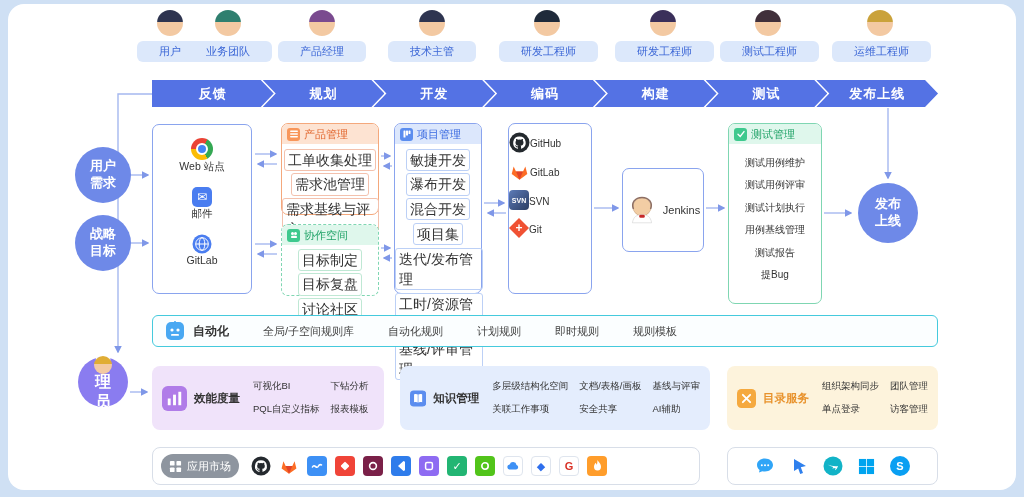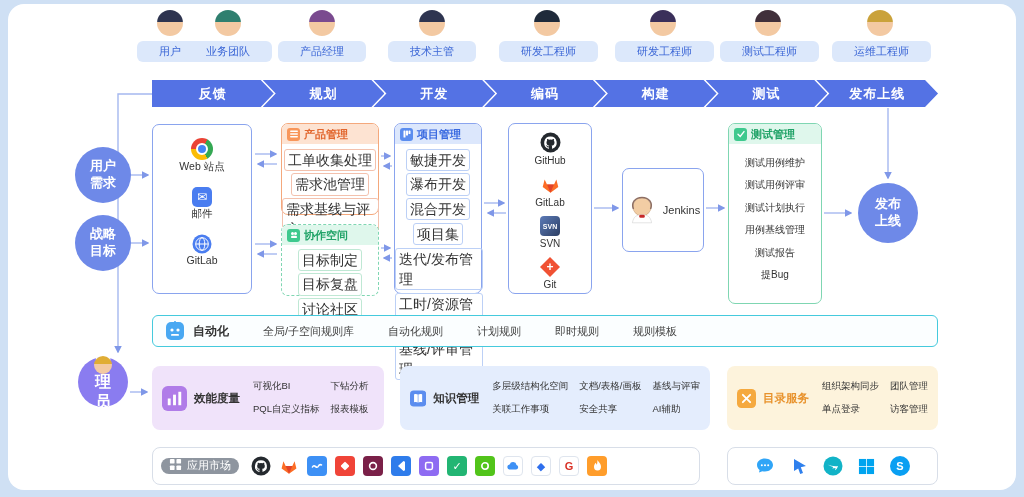--- a/index.html
+++ b/index.html
@@ -34,33 +34,33 @@
     display:flex;align-items:center;justify-content:center;text-align:center;
     font-size:13px;font-weight:bold;line-height:1.3;padding:0 11px;word-break:break-all;
     background:var(--node_blue,#6e89e8)}
   .mini-avatar{position:absolute;width:18px;height:18px;border-radius:50%;z-index:4;
     background:linear-gradient(180deg,#e0ad35 45%,#f3c9a2 45%)}
 
   
   .box{position:absolute;background:#fff;border:1px solid var(--box_border,#8aa4ee);
     border-radius:7px;z-index:2;box-sizing:border-box}
   .box-header{height:20px;display:flex;align-items:center;gap:4px;padding:0 5px;
-    border-radius:6px 6px 0 0;font-size:11px;font-weight:bold;white-space:nowrap}
+    border-radius:6px 6px 0 0;font-size:11px;font-weight:normal;white-space:nowrap}
   .hicon{width:13px;height:13px;border-radius:3px;display:flex;align-items:center;
     justify-content:center;flex:none}
   .chip{display:block;width:max-content;max-width:93%;margin:2.5px auto;
     font-size:14px;line-height:1.45;color:#333;border:1px solid #ccc;border-radius:3px;padding:0 3px}
   .chip.orange{border-color:#f3c1ad}
   .chip.green{border-color:#bfe8d4}
   .chip.blue{border-color:#bcd0f6}
   .trow{font-size:10px;color:#333;text-align:center;margin:9.5px 4px;line-height:1.3}
 
   .chan{display:flex;flex-direction:column;align-items:center;margin-top:13px}
   .chan .lbl{font-size:10.5px;color:#333}
-  .scm-row{display:flex;flex-direction:column;align-items:center;margin-top:8px}
+  .scm-row{display:flex;flex-direction:row;align-items:center;margin-top:8px}
   .scm-row .lbl{font-size:10px;margin-top:2px;color:#333}
 
   .chrome{width:22px;height:22px;border-radius:50%;position:relative;
     background:conic-gradient(from -90deg,#ea4335 0 120deg,#34a853 120deg 240deg,#fbbc05 240deg 360deg)}
   .chrome-core{position:absolute;left:5px;top:5px;width:12px;height:12px;border-radius:50%;
     background:#4285f4;border:2.5px solid #fff;box-sizing:border-box}
   .ic-mail{width:20px;height:20px;border-radius:5px;background:#4a7df0;color:#fff;
     font-size:12px;display:flex;align-items:center;justify-content:center}
 
   
@@ -76,22 +76,22 @@
     padding:0 10px;box-sizing:border-box;z-index:2}
   .feat-title{font-size:11.5px;font-weight:bold;margin-left:7px;white-space:nowrap}
   .feat-grid{display:grid;margin-left:13px;row-gap:10px;column-gap:11px;
     font-size:9.5px;color:#333}
   .feat-grid span{white-space:nowrap}
 
   
   .market{position:absolute;left:152px;top:447px;width:548px;height:38px;z-index:2;
     background:#fff;border:1px solid #d8dee8;border-radius:8px;
     display:flex;align-items:center;padding:0 8px;box-sizing:border-box}
-  .market-label{background:#8e959f;color:#fff;border-radius:12px;height:16px;
-    display:flex;gap:5px;padding:0 8px;font-size:11px;white-space:nowrap}
+  .market-label{background:#8e959f;color:#fff;border-radius:12px;height:24px;
+    display:flex;align-items:center;gap:5px;padding:0 8px;font-size:11px;white-space:nowrap}
   .appicons{display:flex;align-items:center;gap:8px;margin-left:12px}
   .ai{width:20px;height:20px;border-radius:4px;display:flex;align-items:center;
     justify-content:center;color:#fff;font-size:11px;font-weight:bold;flex:none;box-sizing:border-box}
   .partner{position:absolute;left:727px;top:447px;width:211px;height:38px;z-index:2;
     background:#fff;border:1px solid #d8dee8;border-radius:8px;
     display:flex;align-items:center;justify-content:center;gap:15px;box-sizing:border-box}
 </style>
 </head>
 <body>
 

